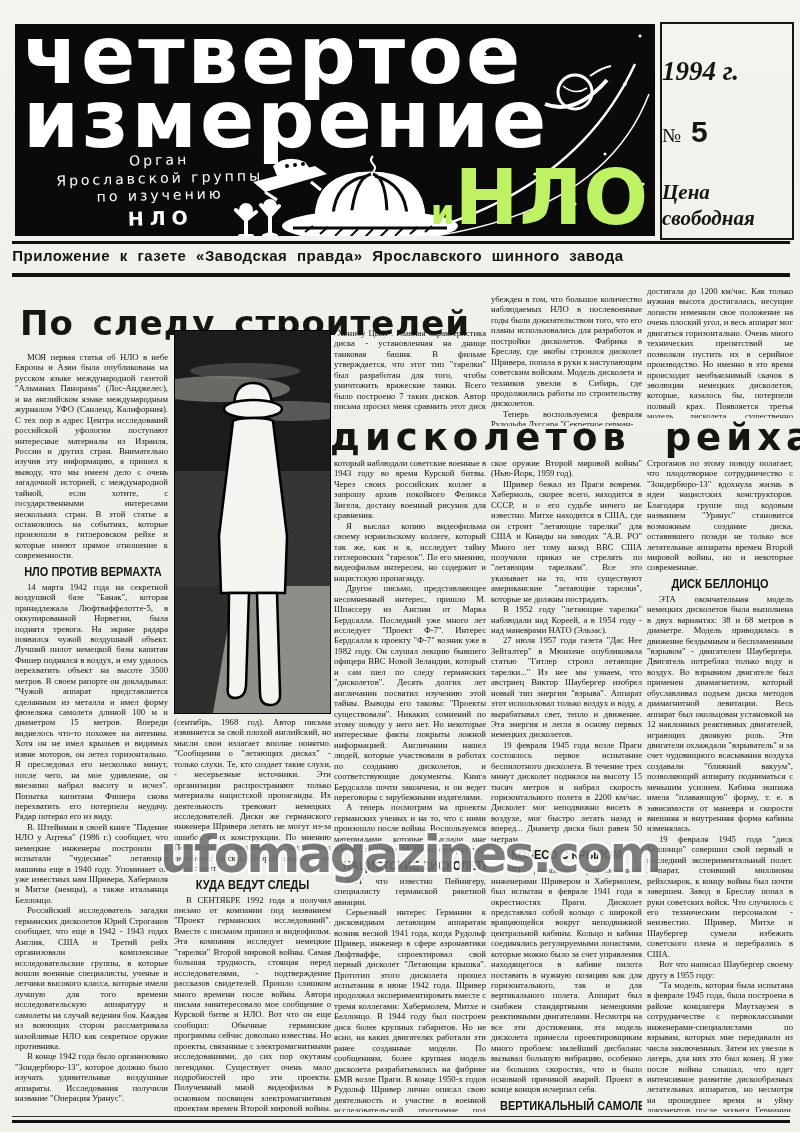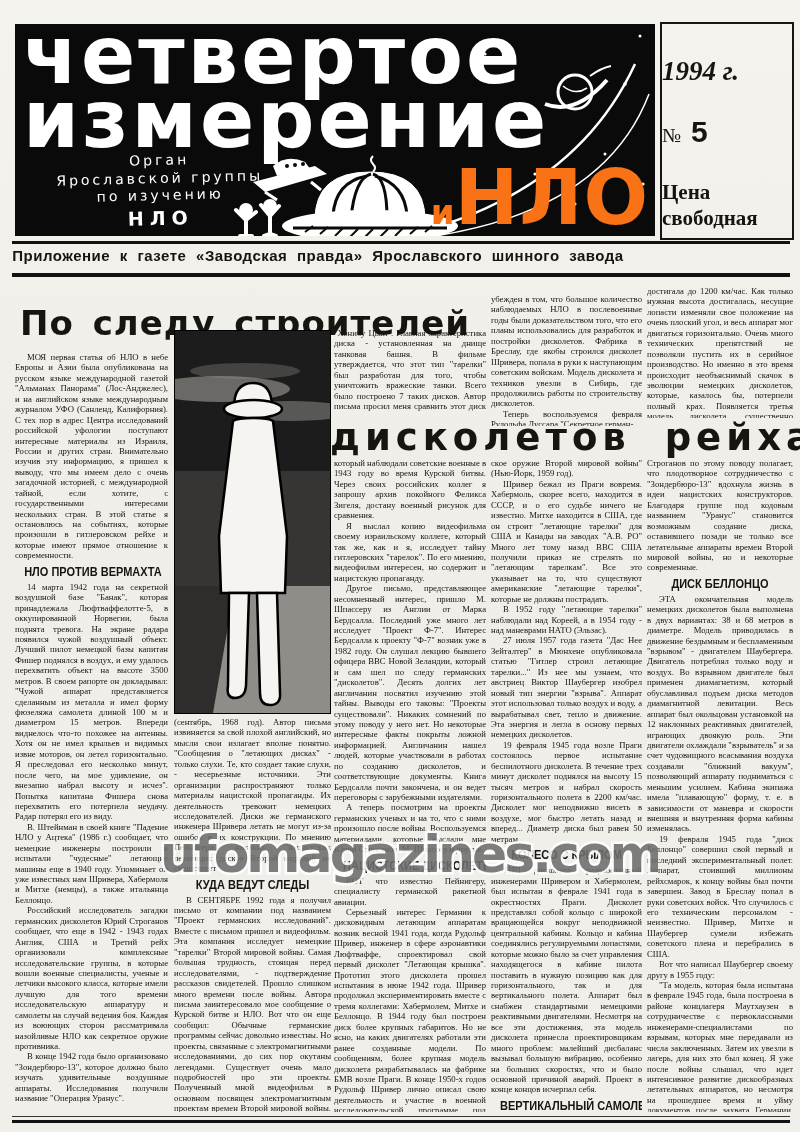--- a/index.html
+++ b/index.html
@@ -10,32 +10,32 @@
   
   #mast-box{position:absolute;left:15px;top:24px;width:640px;height:212px;background:#0a0a0a;overflow:hidden;}
   .mast-title{position:absolute;left:8px;color:#fff;font-family:"DejaVu Sans",sans-serif;
               font-weight:bold;font-size:80px;line-height:1;letter-spacing:3px;white-space:nowrap;}
   #mast-t1{top:-8px;}
   #mast-t2{top:56px;}
   #mast-org{position:absolute;left:30px;top:128px;width:230px;text-align:center;color:#fff;
             font-family:"DejaVu Sans",sans-serif;transform:rotate(-1.5deg);}
   #mast-org .o1,#mast-org .o2,#mast-org .o3{font-size:14px;letter-spacing:3px;line-height:1.25;}
   #mast-org .o4{font-size:19px;font-weight:bold;letter-spacing:6px;margin-top:2px;}
-  #mast-nlo{position:absolute;right:6px;bottom:-6px;color:#f97316;font-family:"DejaVu Sans",sans-serif;
+  #mast-nlo{position:absolute;right:6px;bottom:-6px;color:#bef264;font-family:"DejaVu Sans",sans-serif;
             font-weight:bold;white-space:nowrap;}
   #mast-nlo .small-i{font-size:34px;}
   #mast-nlo .big-nlo{font-size:76px;letter-spacing:1px;}
   #mast-art{position:absolute;left:0;top:0;}
   
   #issue-box{position:absolute;left:660px;top:22px;width:130px;height:214px;border:2px solid #161616;
              font-family:"Liberation Serif",serif;}
   #issue-year{margin-top:32px;font-size:27px;font-weight:bold;font-style:italic;}
   #issue-no{margin-top:28px;font-size:20px;}
   #issue-no b{font-size:30px;font-family:"Liberation Sans",sans-serif;margin-left:10px;}
-  #issue-price{margin-top:30px;font-size:21px;font-weight:bold;line-height:1.25;}
+  #issue-price{margin-top:30px;font-size:21px;font-weight:bold;font-style:italic;line-height:1.25;}
   
   .rule{position:absolute;left:12px;width:778px;background:#111;}
   #rule-a{top:241px;height:3px;}
   #rule-b{top:273px;height:4px;}
   #rule-bot1{top:1116px;height:1px;background:#333;}
   #rule-bot2{top:1120px;height:3px;}
   #subtitle{position:absolute;left:0;top:247px;width:636px;text-align:center;
             font-family:"Liberation Sans",sans-serif;font-weight:bold;font-size:15px;
             word-spacing:5px;letter-spacing:.5px;}
   

